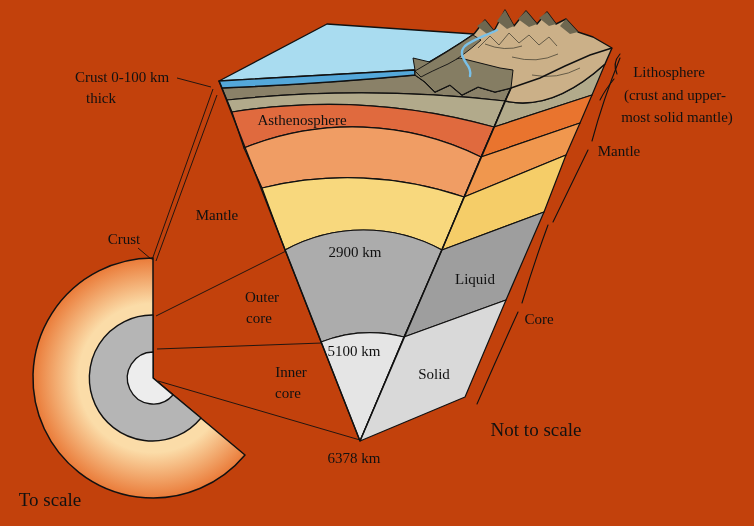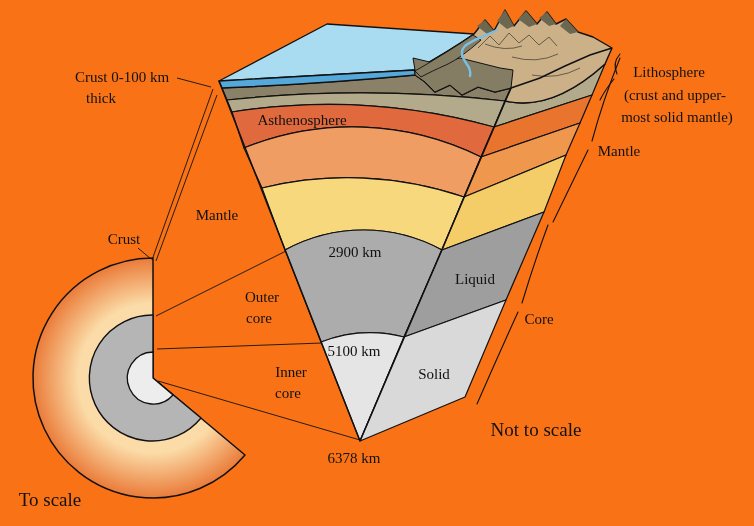--- a/index.html
+++ b/index.html
@@ -1,16 +1,16 @@
 <!DOCTYPE html>
 <html><head>
 <meta charset="utf-8">
 <style>
   html,body{margin:0;padding:0;background:#ffffff;}
-  .stage{position:relative;width:754px;height:526px;background:#f97316;overflow:hidden;
+  .stage{position:relative;width:754px;height:526px;background:#c2410c;overflow:hidden;
          font-family:"Liberation Serif","DejaVu Serif",serif;}
   svg{display:block;}
   .outline{stroke:#111111;stroke-width:1.4;stroke-linejoin:round;}
   .band{stroke:#111111;stroke-width:1.2;stroke-linejoin:round;}
   .thin{stroke:#111111;stroke-width:0.9;fill:none;}
   .brace{stroke:#111111;stroke-width:1.1;fill:none;stroke-linecap:round;}
   .ridge{stroke:#111111;stroke-width:1.4;fill:none;}
   .contour{stroke:#4a4536;stroke-width:0.8;fill:none;}
   .river{stroke:#79c0e8;stroke-width:2.4;fill:none;stroke-linecap:round;}
   text{fill:#111111;font-size:15px;}

